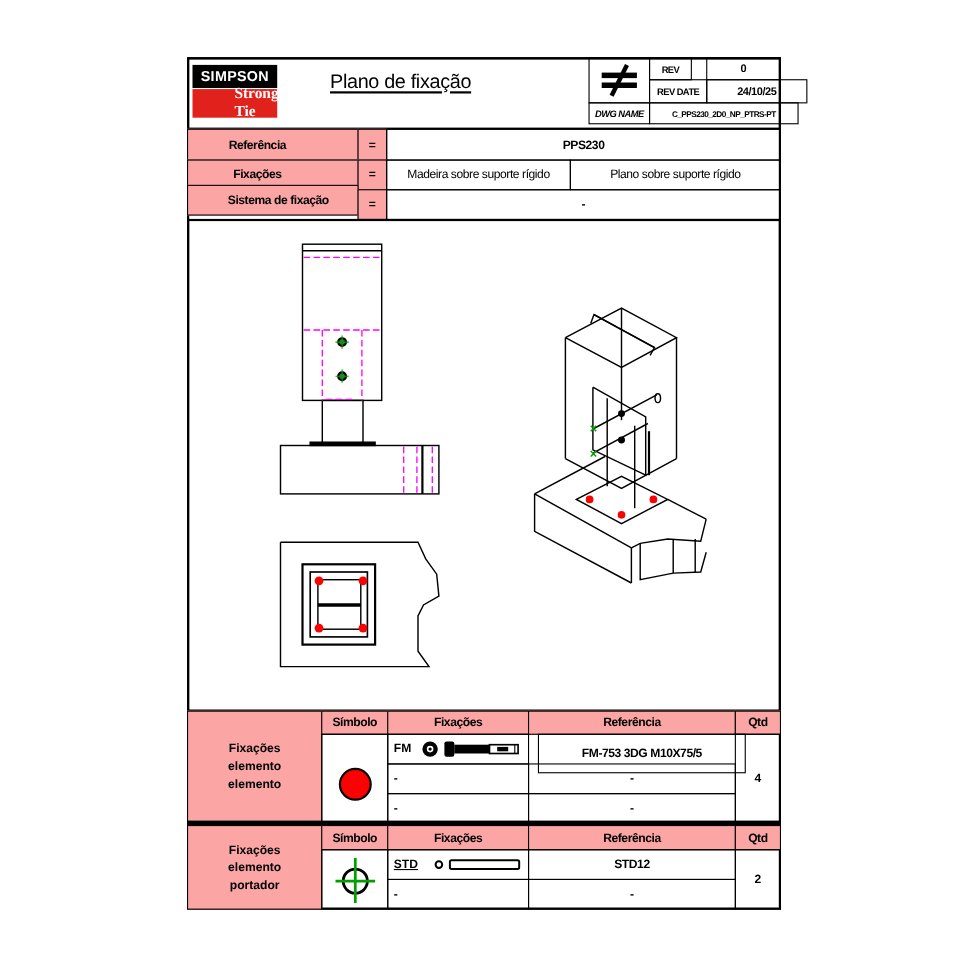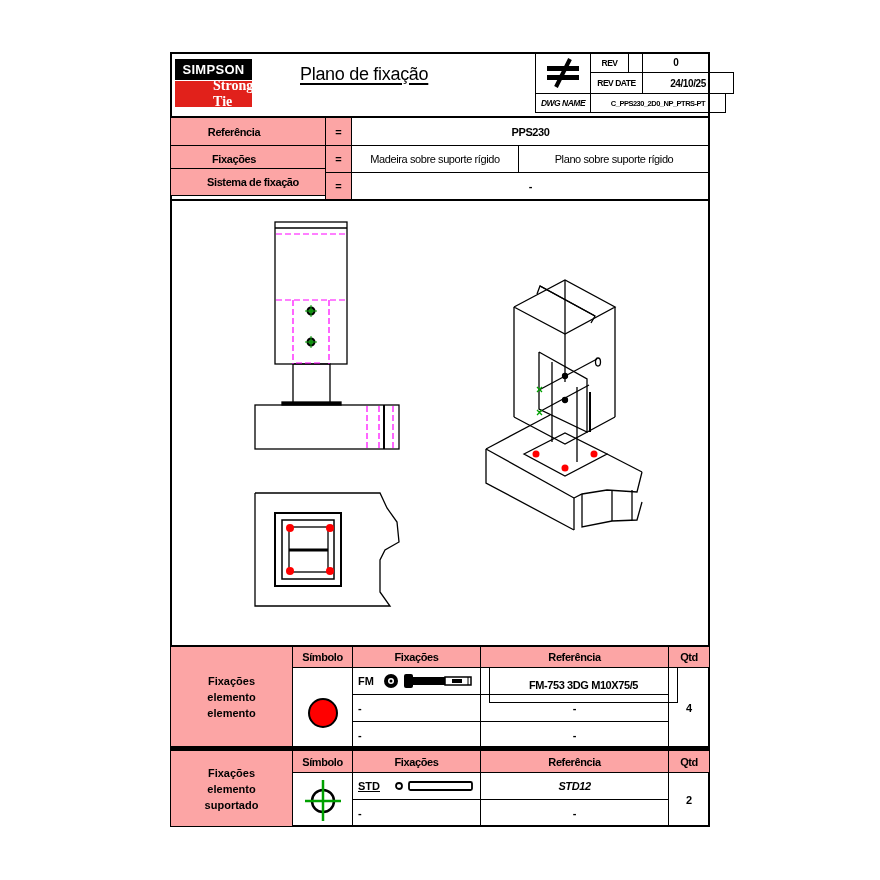--- a/index.html
+++ b/index.html
@@ -181,21 +181,21 @@
 <div class="cell b left" style="left:352px;top:721px;width:129px;height:27px;">-</div>
 <div class="cell b" style="left:480px;top:721px;width:189px;height:27px;">-</div>
 
 <div class="cell b" style="left:668px;top:667px;width:42px;height:81px;">4</div>
 
 <div class="abs" style="left:170px;top:746px;width:540px;height:5px;background:#000;"></div>
 
 <div class="cell grey sec-label" style="left:170px;top:750px;width:123px;height:77px;">
   <span>Fixações</span>
   <span>elemento</span>
-  <span>suportado</span>
+  <span>portador</span>
 </div>
 <div class="cell grey b cond" style="left:292px;top:750px;width:61px;height:23px;">Símbolo</div>
 <div class="cell grey b cond" style="left:352px;top:750px;width:129px;height:23px;">Fixações</div>
 <div class="cell grey b cond" style="left:480px;top:750px;width:189px;height:23px;">Referência</div>
 <div class="cell grey b cond" style="left:668px;top:750px;width:42px;height:23px;">Qtd</div>
 
 <div class="cell" style="left:292px;top:772px;width:61px;height:55px;">
   <svg width="40" height="46" viewBox="0 0 40 46">
     <circle cx="20" cy="24" r="11" fill="none" stroke="#000" stroke-width="2.5"></circle>
     <line x1="20" y1="3" x2="20" y2="44" stroke="#00a000" stroke-width="2.5"></line>
@@ -203,18 +203,18 @@
   </svg>
 </div>
 
 <div class="cell b left" style="left:352px;top:772px;width:129px;height:28px;">
   <span style="margin-right:14px;text-decoration:underline;">STD</span>
   <svg width="80" height="12" viewBox="0 0 80 12">
     <circle cx="5" cy="6" r="3" fill="none" stroke="#000" stroke-width="1.8"></circle>
     <rect x="15" y="2" width="63" height="8" rx="1.5" fill="#fff" stroke="#000" stroke-width="1.8"></rect>
   </svg>
 </div>
-<div class="cell b cond" style="left:480px;top:772px;width:189px;height:28px;font-style:italic;">STD12</div>
+<div class="cell b cond" style="left:480px;top:772px;width:189px;height:28px;">STD12</div>
 
 <div class="cell b left" style="left:352px;top:799px;width:129px;height:28px;">-</div>
 <div class="cell b" style="left:480px;top:799px;width:189px;height:28px;">-</div>
 
 <div class="cell b" style="left:668px;top:772px;width:42px;height:55px;">2</div>
 
 </body></html>

